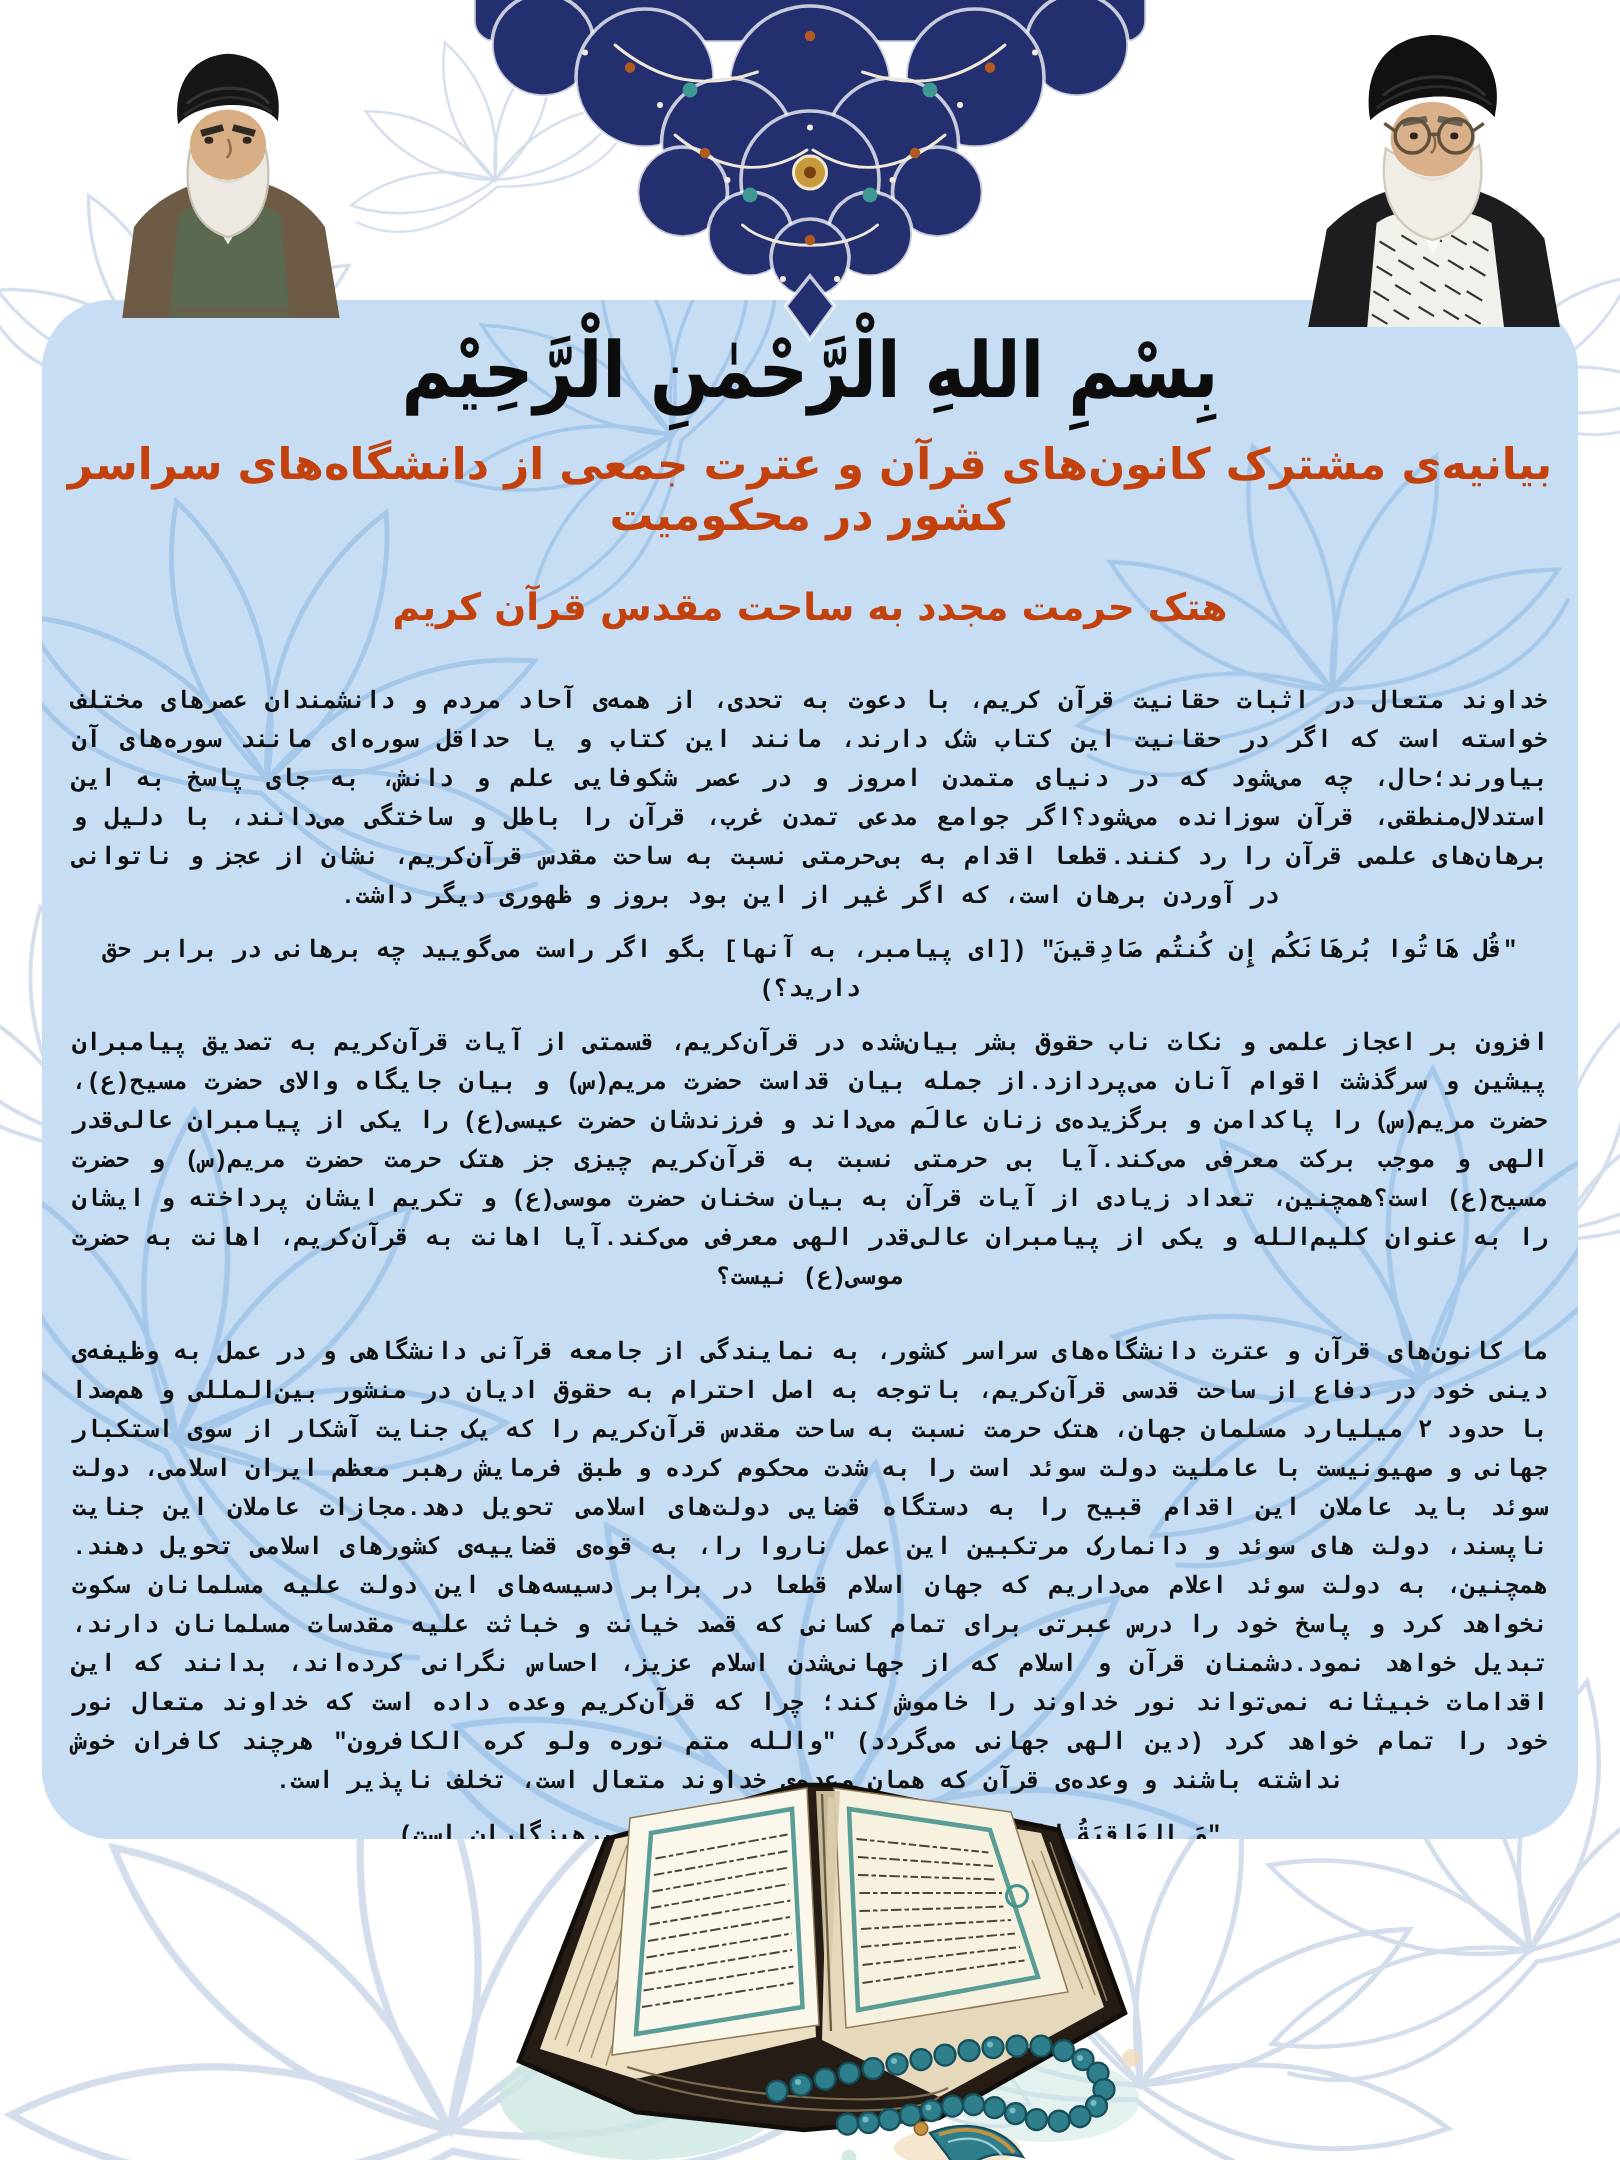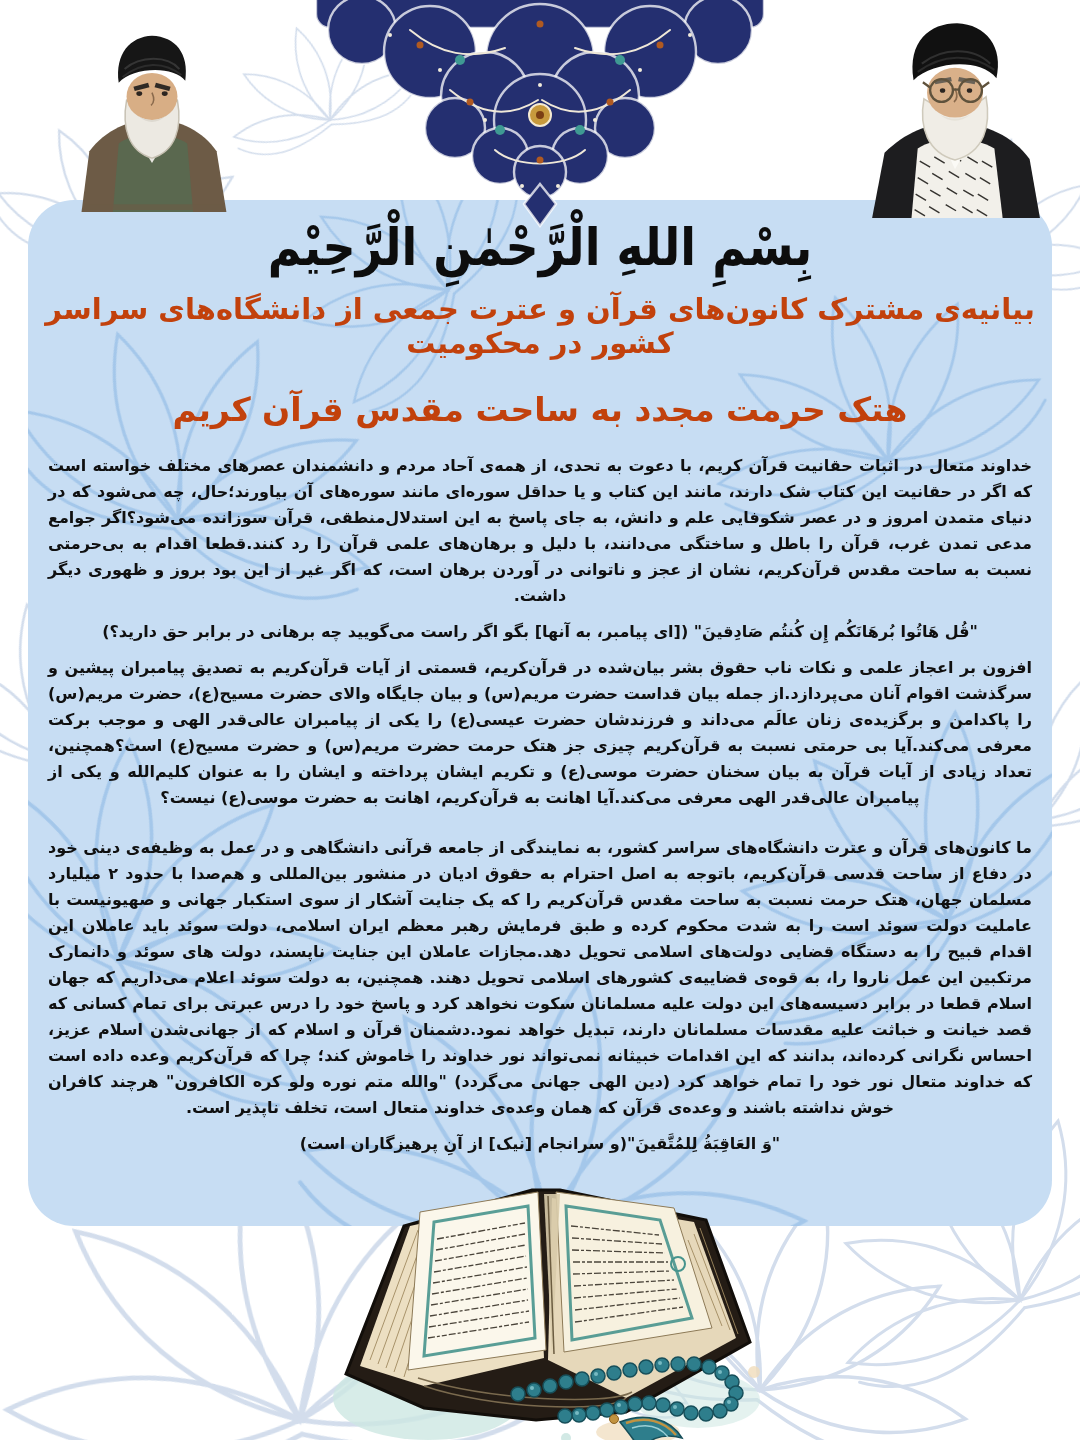--- a/index.html
+++ b/index.html
@@ -18,22 +18,22 @@
     direction:rtl;
   }
   .panel-pattern{position:absolute; inset:0; z-index:0; pointer-events:none;}
   .panel-content{position:relative; z-index:1; padding:10px 16px 0 16px; color:#101010;}
   .bismillah{
     text-align:center; font-size:46px; font-weight:bold; letter-spacing:-1px;
     margin:10px 0 6px 0; transform:scaleY(1.12); color:#0d0d0d;
   }
   .title{margin:0; text-align:center; font-weight:bold; color:#c2410c;}
   .title .line1{display:block; font-size:29px; margin-top:18px; letter-spacing:-0.5px;}
-  .title .line2{display:block; font-size:33px; margin-top:30px; letter-spacing:-0.5px;}
-  .statement{margin-top:24px; font-size:16px; font-weight:bold; line-height:26px;}
+  .title .line2{display:block; font-size:25px; margin-top:30px; letter-spacing:-0.5px;}
+  .statement{margin-top:36px; font-size:16px; font-weight:bold; line-height:26px;font-family:Liberation Mono, monospace;}
   .para{
     margin:0 4px 10px 4px; text-align:justify; text-align-last:center;
   }
   .para.gap-before{margin-top:24px;}
   .quote{
     margin:0 4px 10px 4px; text-align:center;
   }
   .quran{position:absolute; left:306px; top:1146px; width:474px; height:300px; z-index:4;}
 </style>
 </head>

